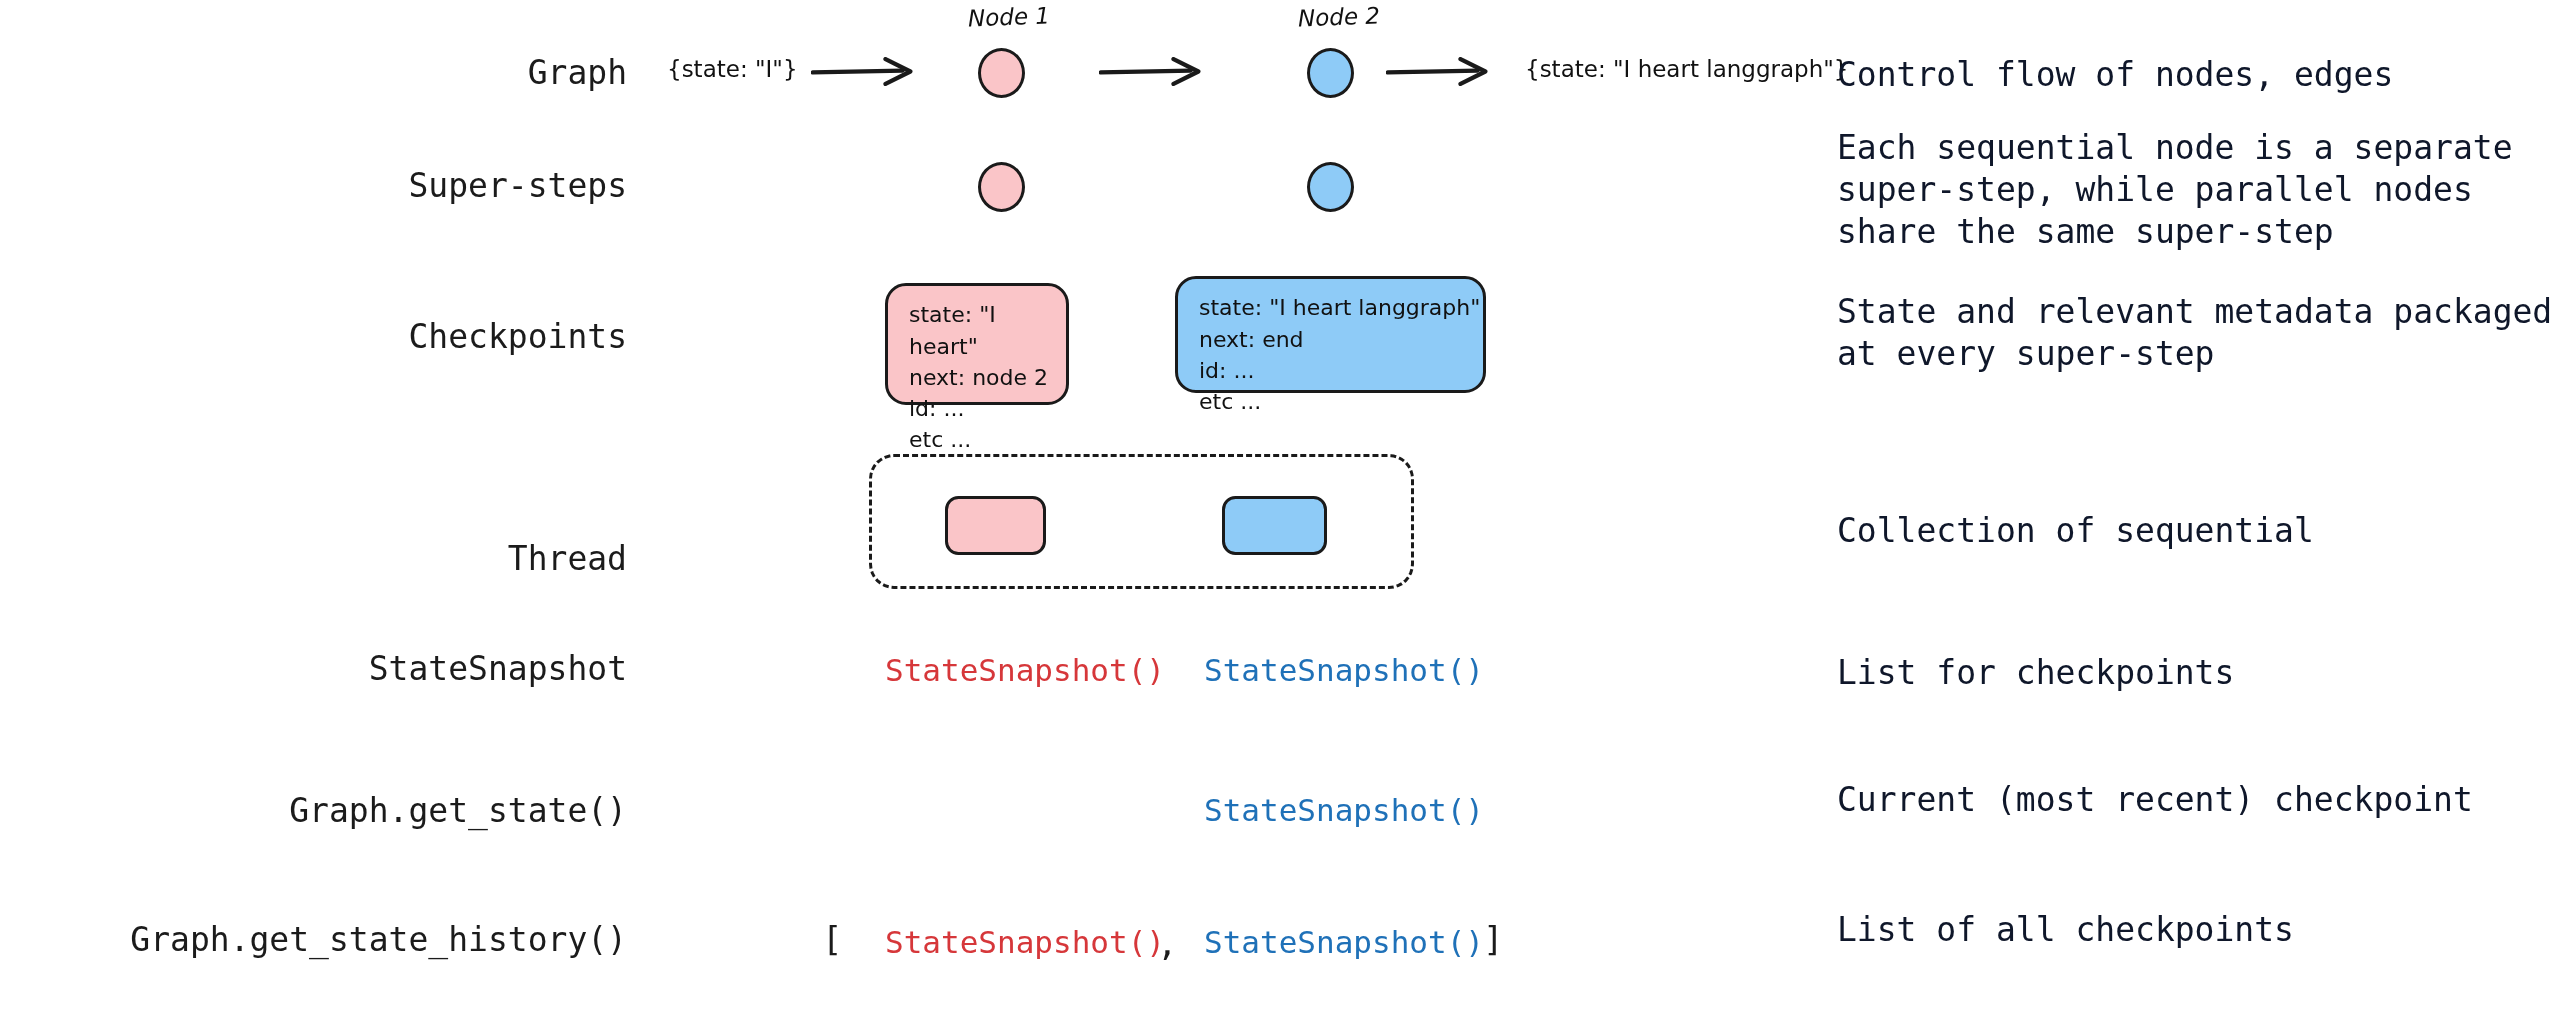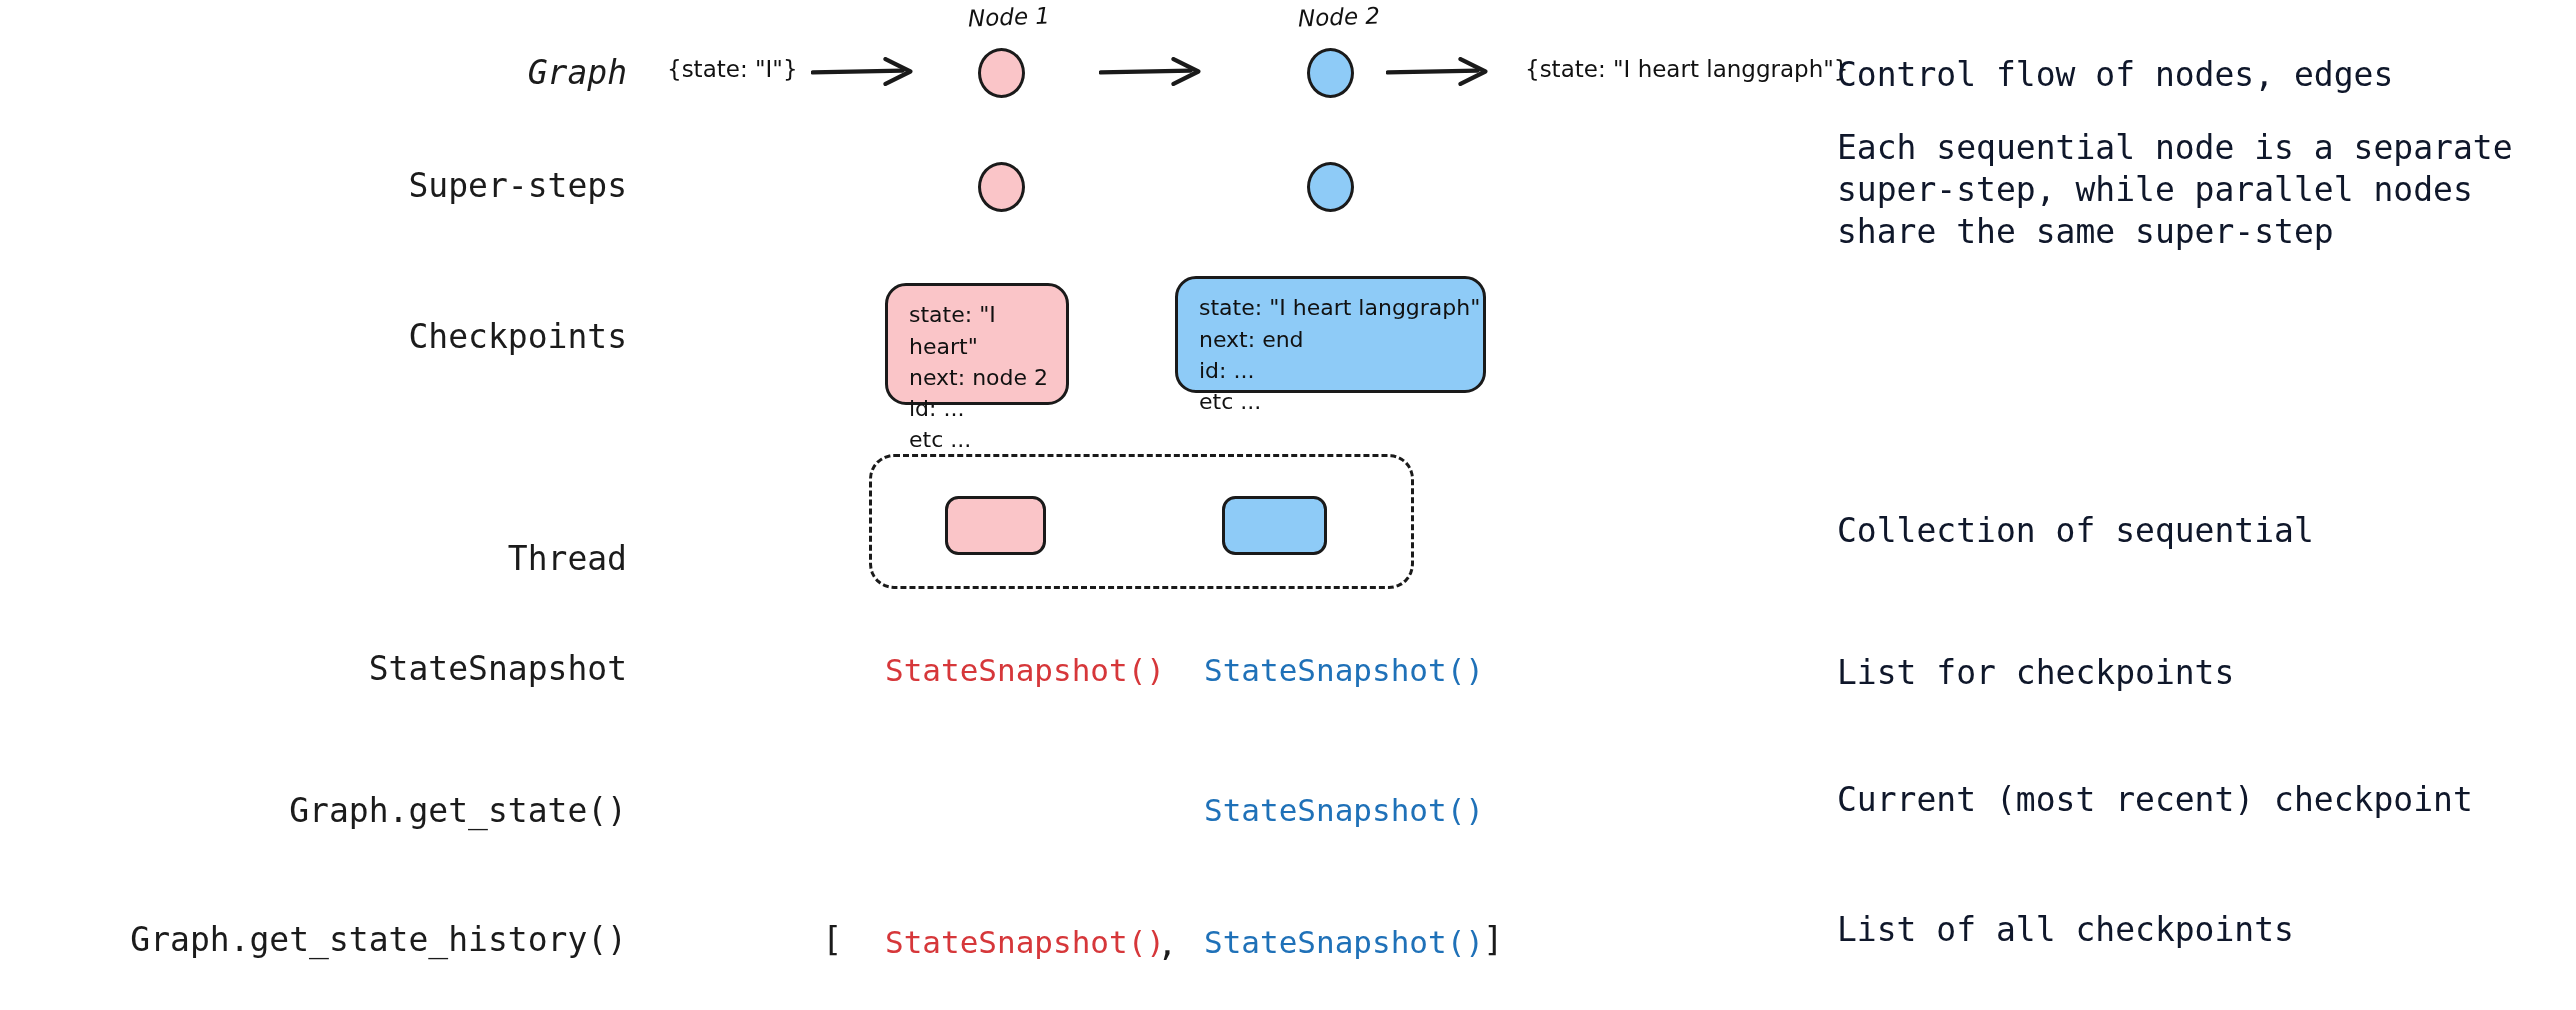--- a/index.html
+++ b/index.html
@@ -111,21 +111,21 @@
     font-size: 34px;
     color: #1b1b1b;
     line-height: 1;
   }
 </style>
 </head>
 <body>
 
 <div id="canvas">
 
-  <div class="row-label" style="right:1949px; top:56px;font-style:italic;">Graph</div>
+  <div class="row-label" style="right:1949px; top:56px;">Graph</div>
 
   <div class="row-label" style="right:1949px; top:169px;">Super-steps</div>
 
   <div class="row-label" style="right:1949px; top:320px;">Checkpoints</div>
 
   <div class="row-label" style="right:1949px; top:502px;margin-top:40px;">Thread</div>
 
   <div class="row-label" style="right:1949px; top:652px;margin-left:30px;">StateSnapshot</div>
 
   <div class="row-label" style="right:1949px; top:923px;">Graph.get_state_history()</div>
@@ -172,20 +172,22 @@
   <div class="cp-box pink" style="left:885px; top:283px; width:184px; height:122px;">state: "I heart"
 next: node 2
 id: ...
 etc ...</div>
 
   <div class="cp-box blue" style="left:1175px; top:276px; width:311px; height:117px;">state: "I heart langgraph"
 next: end
 id: ...
 etc ...</div>
 
+  <div class="row-desc" style="left:1837px; top:291px;">State and relevant metadata packaged
+at every super-step</div>
 
   <div class="thread-box" style="left:869px; top:454px; width:545px; height:135px;"></div>
 
   <div class="mini-box pink" style="left:945px; top:496px; width:101px; height:59px;"></div>
 
   <div class="mini-box blue" style="left:1222px; top:496px; width:105px; height:59px;"></div>
 
   <div class="row-desc" style="left:1837px; top:510px;">Collection of sequential</div>
 
   <div class="snap red" style="left:885px; top:655px;">StateSnapshot()</div>

